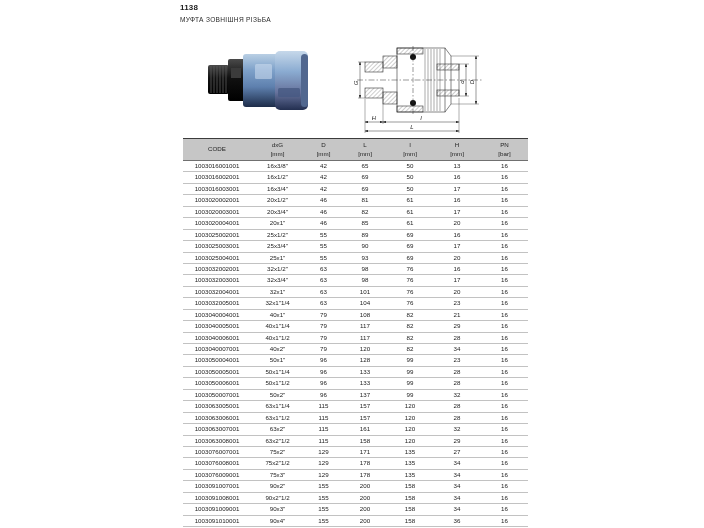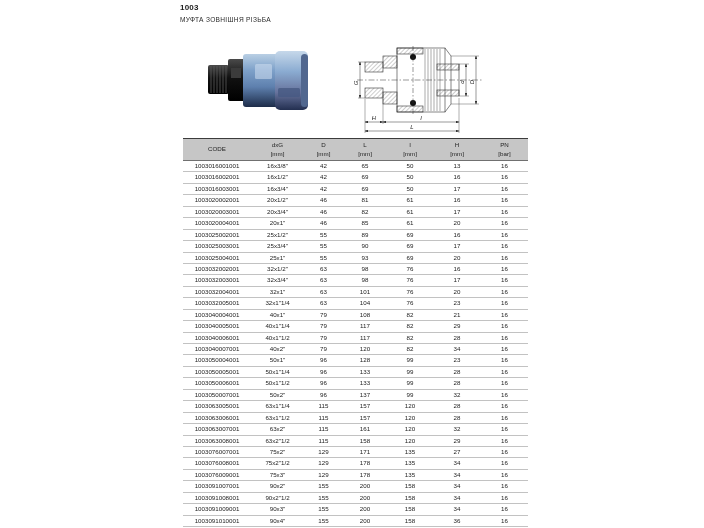--- a/index.html
+++ b/index.html
@@ -25,21 +25,21 @@
   thead th .unit{font-size:6.2px;}
   tbody td{
     text-align:center;height:10.43px;padding:0;border-bottom:1px solid #c2c2c2;
     line-height:10.43px;box-sizing:border-box;white-space:nowrap;overflow:hidden;
   }
   tbody tr:last-child td{border-bottom:2px solid #3c3c3c;}
 </style>
 </head>
 <body>
 
-<div class="page-title">1003</div>
+<div class="page-title">1138</div>
 <div class="page-subtitle">МУФТА ЗОВНІШНЯ РІЗЬБА</div>
 
 <div class="photo-wrap">
   <svg width="110" height="74" viewBox="0 0 110 74">
     <defs>
       <linearGradient id="gBlue" x1="0" y1="0" x2="0" y2="1">
         <stop offset="0" stop-color="#b9cfe4"></stop>
           <stop offset="0.3" stop-color="#7fa2ca"></stop>
         <stop offset="0.62" stop-color="#5e80ae"></stop>
           <stop offset="1" stop-color="#1d2c49"></stop>

